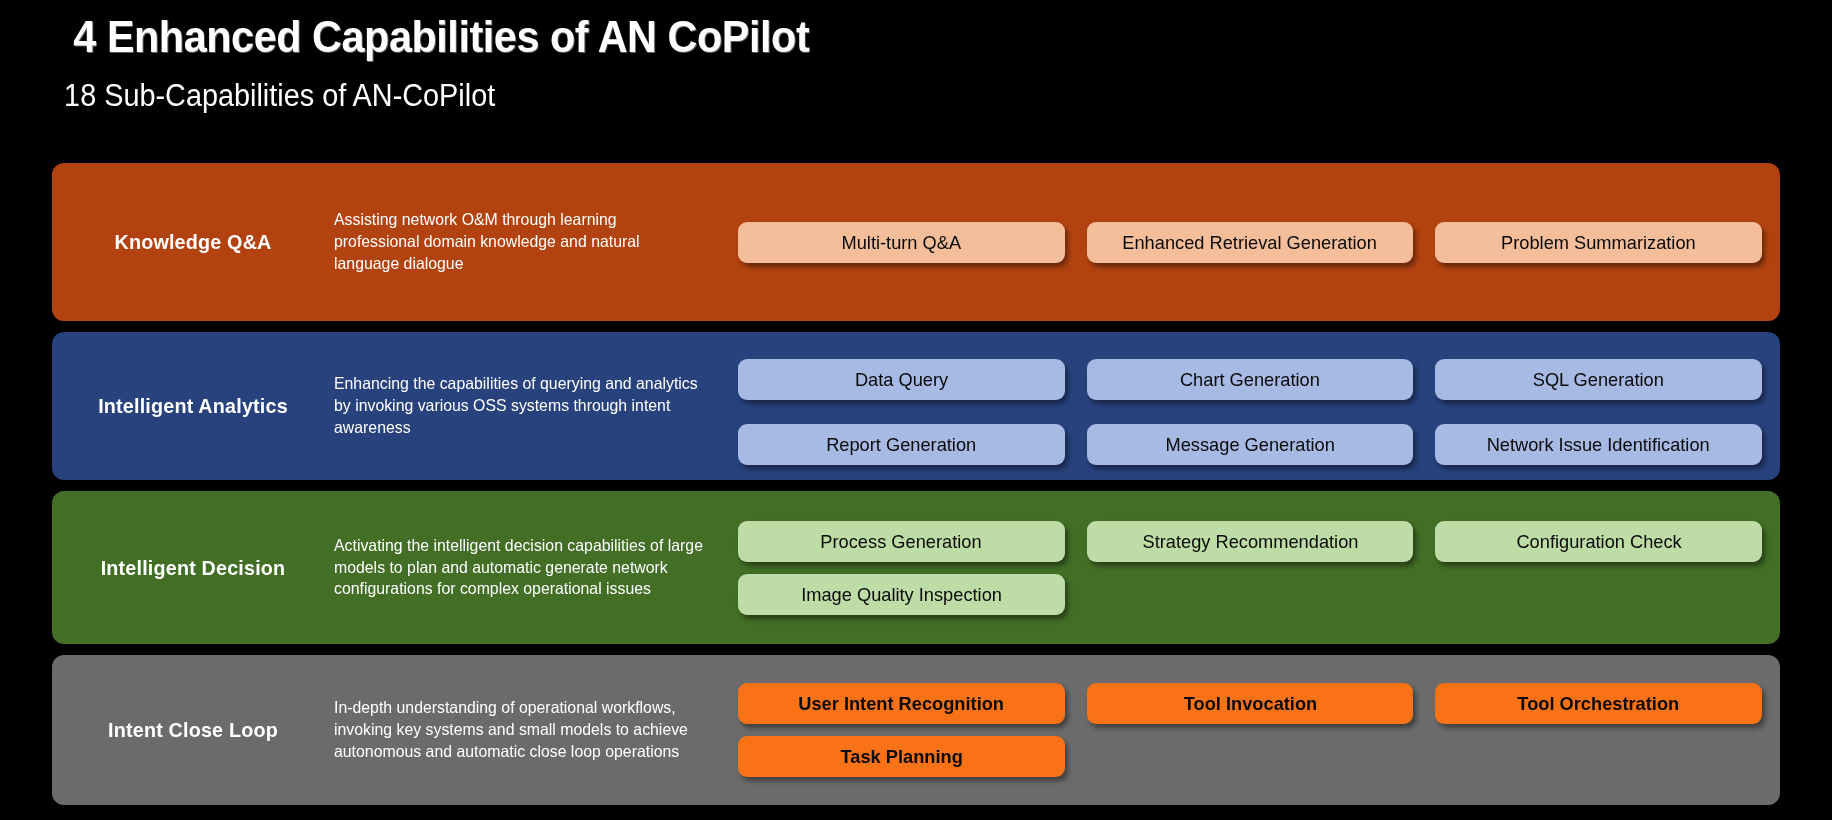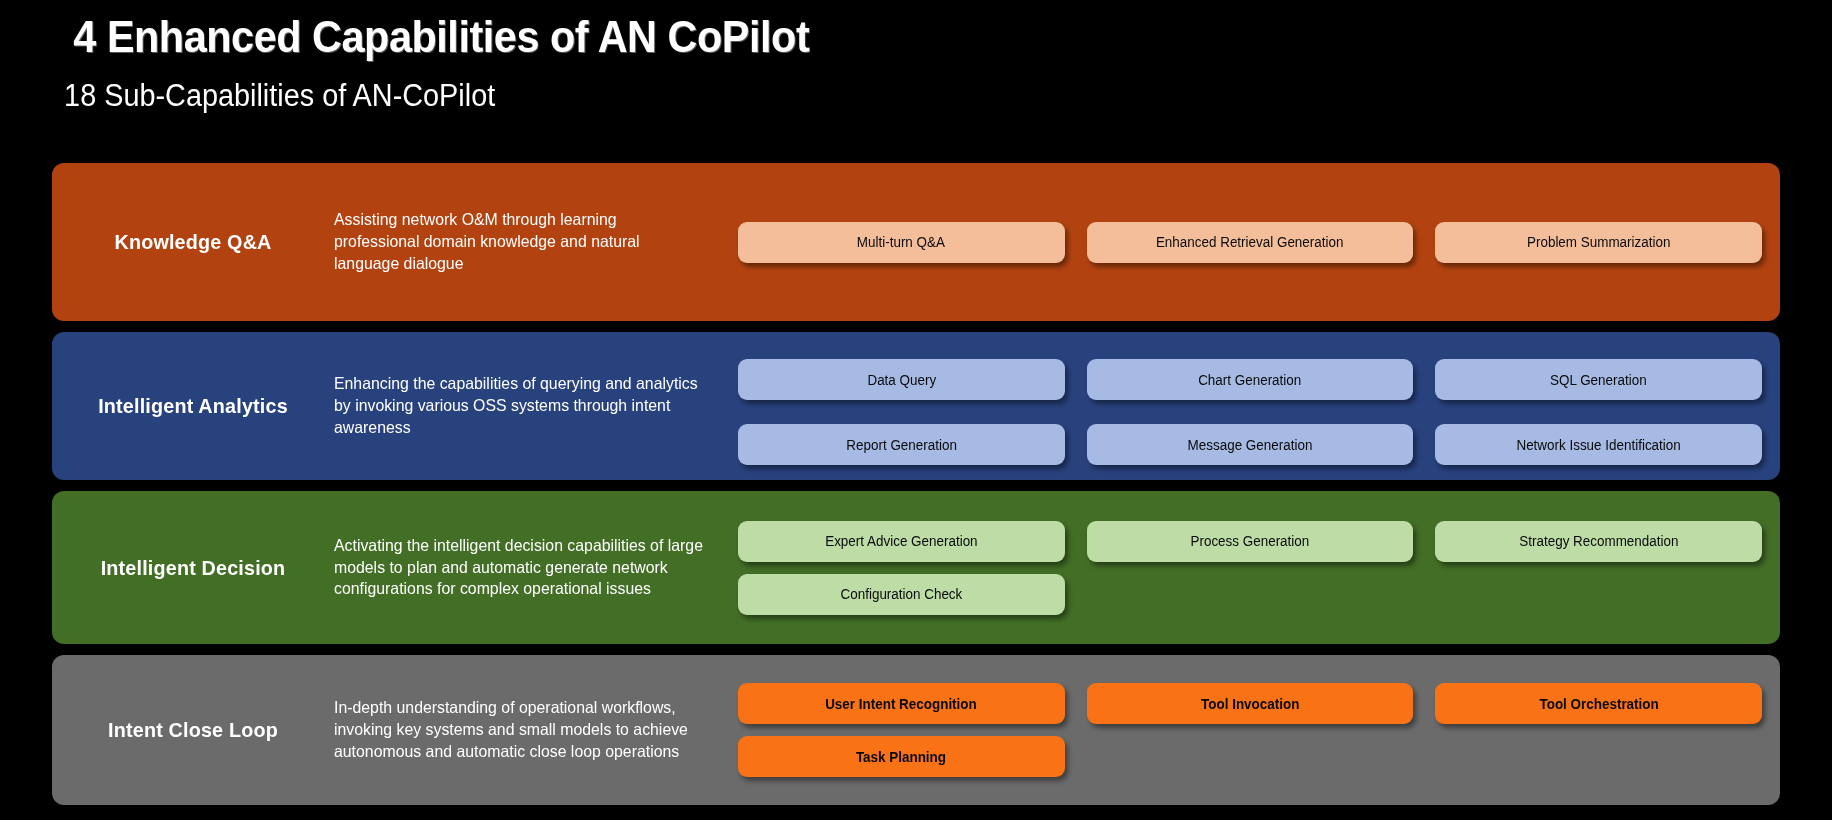--- a/index.html
+++ b/index.html
@@ -85,21 +85,21 @@
     gap:12px 22px;
     padding-left:8px;
   }
   .pill{
     border-radius:9px;
     height:41px;
     display:flex;
     align-items:center;
     justify-content:center;
     color:#0a0a0a;
-    font-size:14px;
+    font-size:19px;
     line-height:1;
     transform:scaleX(1);
     box-shadow:3px 4px 5px rgba(0,0,0,0.42);
     box-sizing:border-box;
     padding:0 8px;
     text-align:center;
     white-space:nowrap;
   }
   .pill span{transform:scaleX(0.96);display:inline-block;}
   .pill.peach{background:#f4be9b;}
@@ -159,30 +159,30 @@
             <span>Network Issue Identification</span>
           </div>
       </div>
     </div>
 
     <div class="band green">
       <div class="cat-title">Intelligent Decision</div>
       <div class="cat-desc">Activating the intelligent decision capabilities of large models to plan and automatic generate network configurations for complex operational issues</div>
       <div class="pills">
         <div class="pill ltgreen">
-            <span>Expert Advice Generation</span>
-          </div>
-        <div class="pill ltgreen">
             <span>Process Generation</span>
           </div>
         <div class="pill ltgreen">
             <span>Strategy Recommendation</span>
           </div>
         <div class="pill ltgreen">
             <span>Configuration Check</span>
+          </div>
+        <div class="pill ltgreen">
+            <span>Image Quality Inspection</span>
           </div>
         <div class="pill empty"></div>
       </div>
     </div>
 
     <div class="band gray">
       <div class="cat-title">Intent Close Loop</div>
       <div class="cat-desc">In-depth understanding of operational workflows, invoking key systems and small models to achieve autonomous and automatic close loop operations</div>
       <div class="pills">
         <div class="pill ltgray">

